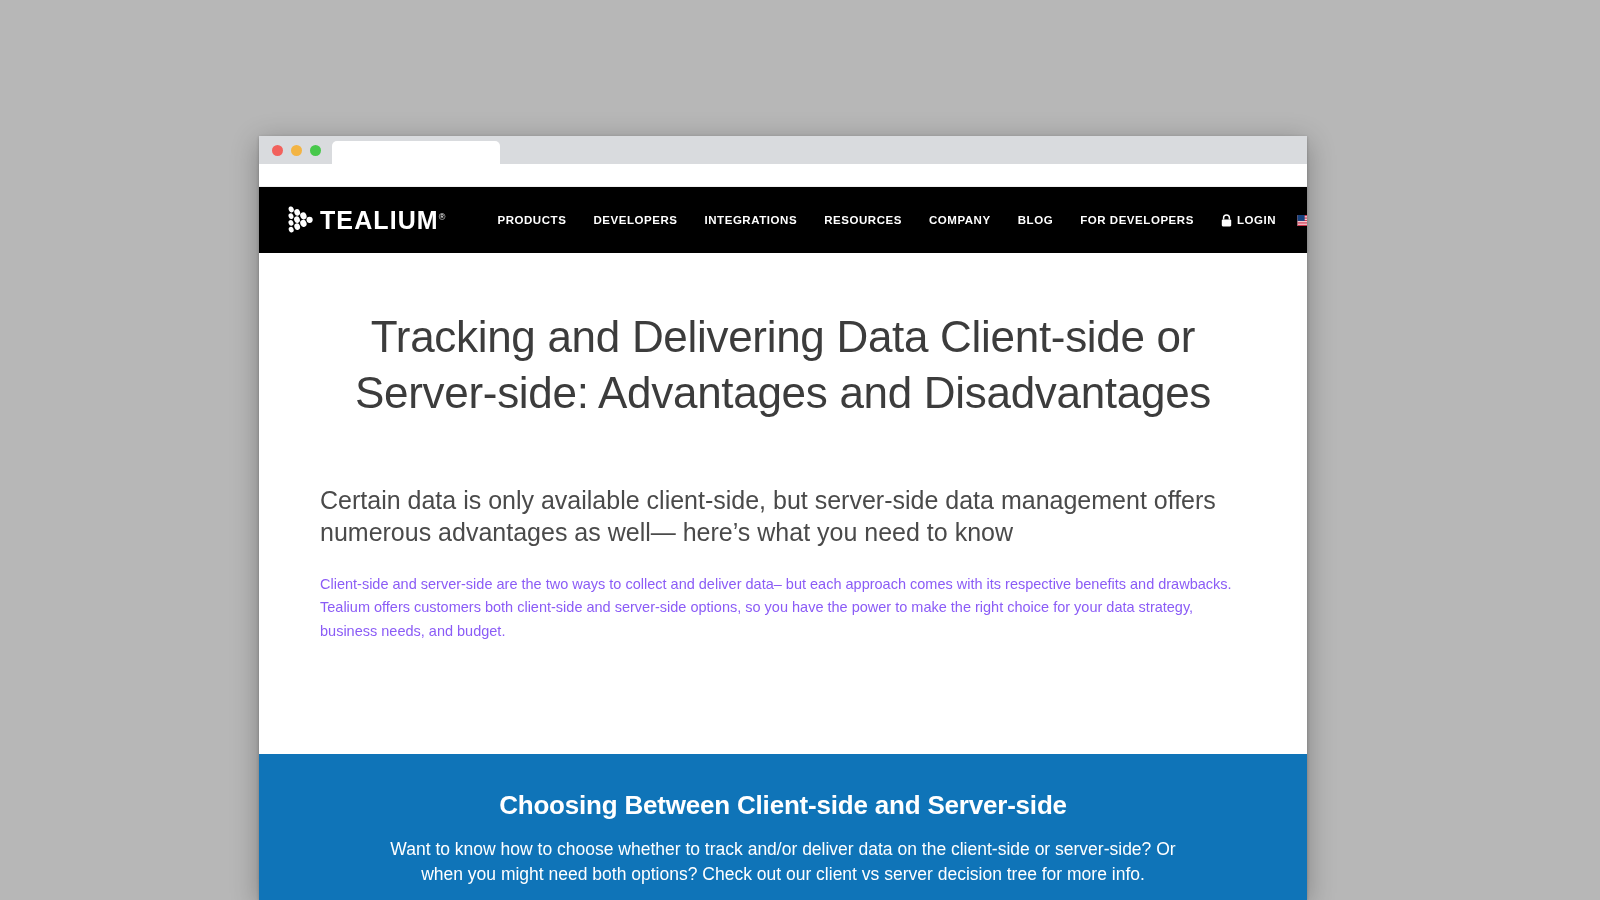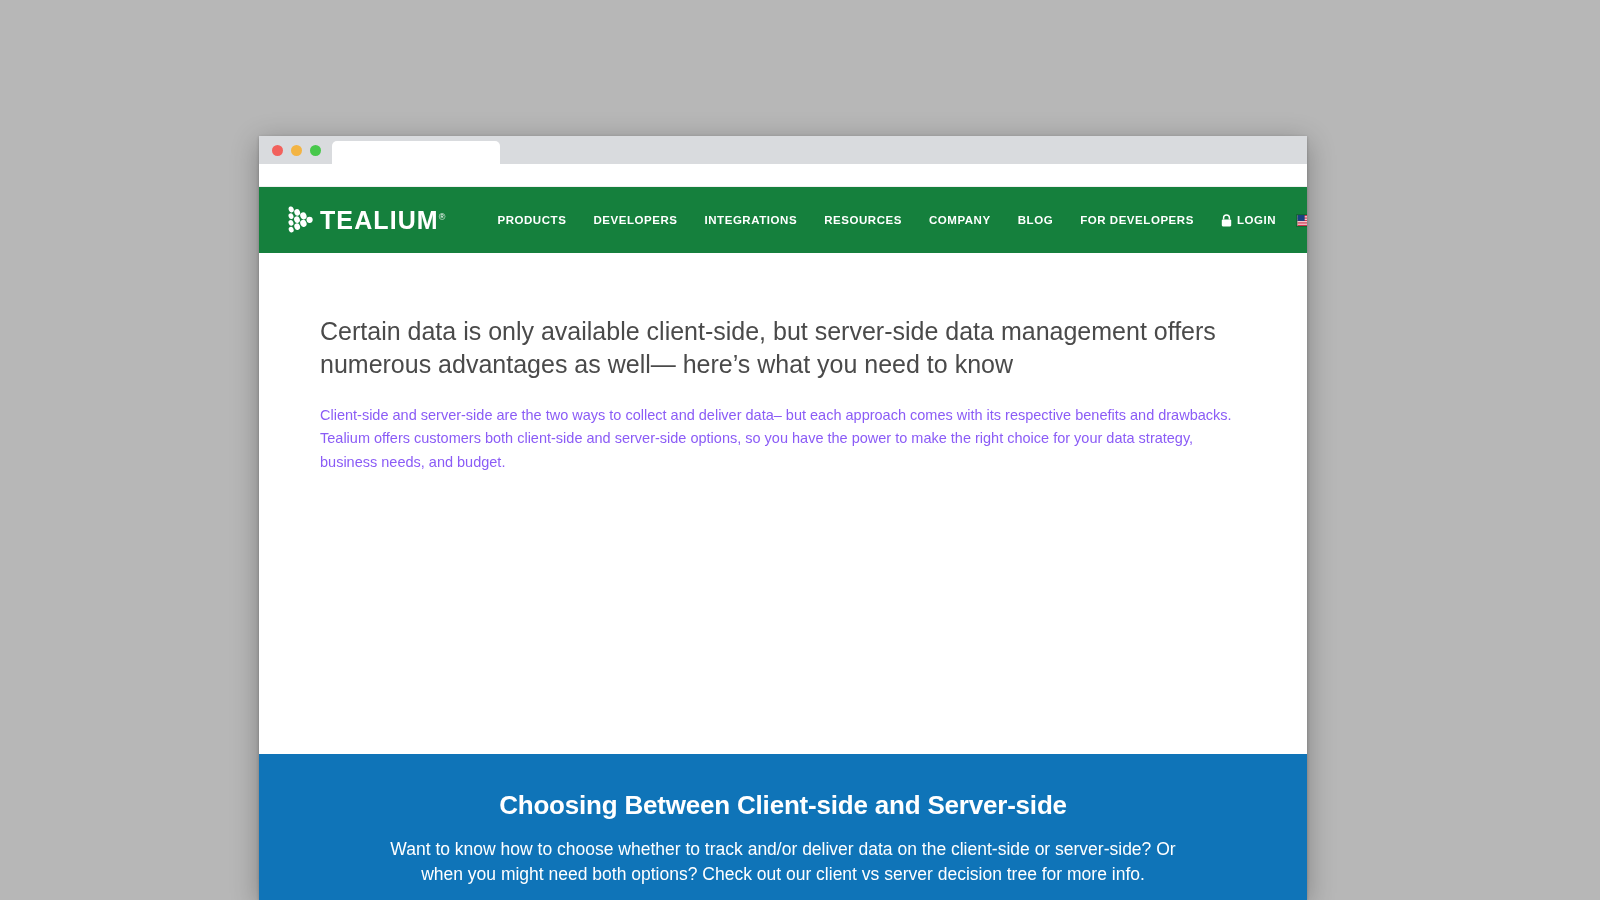--- a/index.html
+++ b/index.html
@@ -76,21 +76,21 @@
   .viewport {
     height: 714px;
     background: #ffffff;
     overflow: hidden;
     position: relative;
   }
 
   
   .site-header {
     height: 66px;
-    background: #15803d;
+    background: #000000;
     display: flex;
     align-items: center;
     padding: 0 22px 0 28px;
     box-sizing: border-box;
   }
 
   .brand {
     display: flex;
     align-items: center;
     gap: 7px;
@@ -302,20 +302,23 @@
             <rect width="8.5" height="7" fill="#16427e"></rect>
           </svg>
 
           <div class="search-btn">
             
           </div>
         </div>
       </nav>
     </div>
 
+    <div class="hero">
+      <h1 class="page-title">Tracking and Delivering Data Client-side or Server-side: Advantages and Disadvantages</h1>
+    </div>
 
     <div class="intro">
       <p class="intro-lead">Certain data is only available client-side, but server-side data management offers numerous advantages as well— here’s what you need to know</p>
       <p class="intro-body">Client-side and server-side are the two ways to collect and deliver data– but each approach comes with its respective benefits and drawbacks. Tealium offers customers both client-side and server-side options, so you have the power to make the right choice for your data strategy, business needs, and budget.</p>
     </div>
 
     <div class="cta-band">
       <h2 class="cta-title">Choosing Between Client-side and Server-side</h2>
       <p class="cta-text">Want to know how to choose whether to track and/or deliver data on the client-side or server-side? Or when you might need both options? Check out our client vs server decision tree for more info.</p>
 

